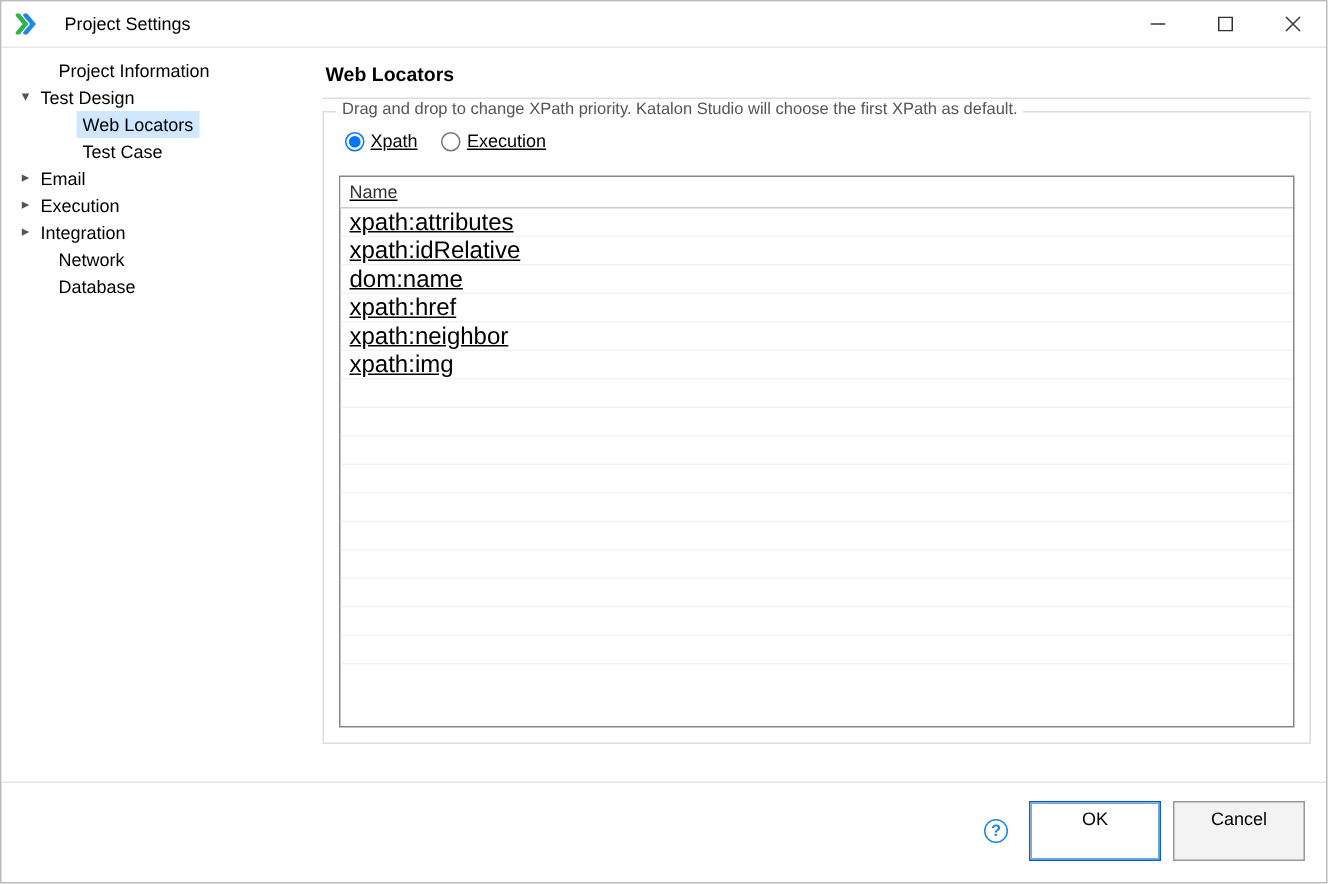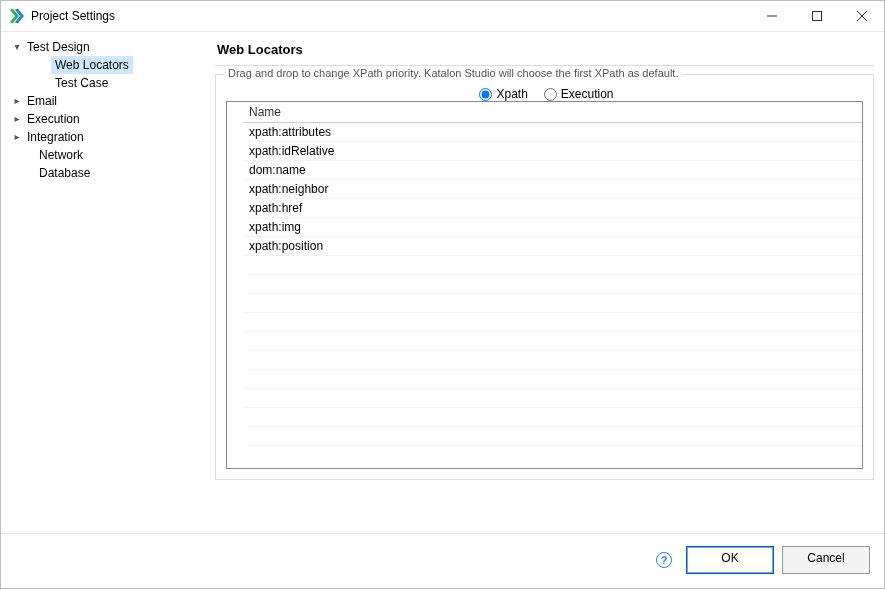--- a/index.html
+++ b/index.html
@@ -23,21 +23,21 @@
     align-items: center;
     padding: 0 0 0 8px;
     background: #fff;
     flex: 0 0 auto;
   }
   .titlebar .logo {
     width: 16px; height: 16px;
     display: flex; align-items: center; justify-content: center;
   }
   .titlebar .title {
-    margin-left: 6px;
+    margin-left: 18px;
     font-size: 12px;
   }
   .titlebar .spacer { flex: 1; }
   .winbtn {
     width: 45px;
     height: 30px;
     display: flex;
     align-items: center;
     justify-content: center;
     color: #333;
@@ -95,69 +95,68 @@
   .hr {
     border: none;
     border-top: 1px solid #ddd;
     margin: 0 0 8px 0;
   }
   .group {
     border: 1px solid #ddd;
     position: relative;
     padding: 12px 10px 10px 10px;
     flex: 0 0 auto;
+    text-decoration: underline;
   }
   .group-legend {
     position: absolute;
     top: -8px;
     left: 8px;
     background: #fff;
     padding: 0 4px;
     font-size: 11px;
     color: #555;
   }
   .radios {
     display: flex;
     gap: 16px;
-    margin-bottom: 0;
+    margin-bottom: 16px;
     margin-left: 4px;
-    justify-content: center;
   }
   .radio {
     display: flex;
     align-items: center;
     gap: 4px;
     font-size: 12px;
   }
   .radio input { margin: 0; }
   .table-wrap {
     border: 1px solid #888;
     height: 368px;
     background: #fff;
     display: flex;
     flex-direction: column;
-    padding-left: 16px;
   }
   .table-header {
     border-bottom: 1px solid #ccc;
     padding: 3px 6px;
     font-size: 12px;
     color: #333;
     background: #fff;
   }
   .table-body {
     flex: 1;
     overflow: hidden;
   }
   .table-row {
     padding: 1px 6px;
     height: 19px;
     line-height: 17px;
     border-bottom: 1px solid #f3f3f3;
-    font-size: 12px;
+    font-size: 16px;
   }
   
   .footer {
     flex: 0 0 auto;
     display: flex;
     justify-content: flex-end;
     align-items: center;
     gap: 8px;
     padding: 12px 14px 14px 0;
     border-top: 1px solid #e5e5e5;
@@ -170,21 +169,21 @@
     color: #1e88e5;
     display: flex;
     align-items: center;
     justify-content: center;
     font-size: 11px;
     font-weight: bold;
     margin-right: 6px;
   }
   .btn {
     min-width: 88px;
-    height: 28px;
+    height: 40px;
     border: 1px solid #999;
     background: #f3f3f3;
     font-size: 12px;
     line-height: 22px;
     text-align: center;
   }
   .btn.primary {
     border: 1px solid #0a60c2;
     box-shadow: inset 0 0 0 1px #6fa8ef;
     background: #fff;
@@ -217,20 +216,24 @@
       <line x1="0" y1="0" x2="10" y2="10" stroke="#333" stroke-width="1"></line>
       <line x1="10" y1="0" x2="0" y2="10" stroke="#333" stroke-width="1"></line>
     </svg>
   </div>
 </div>
 
 <div class="body">
 
   <div class="sidebar">
     <div class="tree" id="tree">
+        <div class="tree-row indent-1">
+          <span class="caret" style="visibility: hidden;"></span>
+          <span class="lbl">Project Information</span>
+        </div>
         <div class="tree-row indent-0">
           <span class="caret">▾</span>
           <span class="lbl">Test Design</span>
         </div>
         <div class="tree-row indent-2 selected">
           <span class="caret" style="visibility: hidden;"></span>
           <span class="lbl">Web Locators</span>
         </div>
         <div class="tree-row indent-2">
           <span class="caret" style="visibility: hidden;"></span>
@@ -275,24 +278,23 @@
           <span>Execution</span>
         </label>
       </div>
 
       <div class="table-wrap">
         <div class="table-header">Name</div>
         <div class="table-body" id="table-body">
             <div class="table-row">xpath:attributes</div>
             <div class="table-row">xpath:idRelative</div>
             <div class="table-row">dom:name</div>
+            <div class="table-row">xpath:href</div>
             <div class="table-row">xpath:neighbor</div>
-            <div class="table-row">xpath:href</div>
             <div class="table-row">xpath:img</div>
-            <div class="table-row">xpath:position</div>
             <div class="table-row"></div>
             <div class="table-row"></div>
             <div class="table-row"></div>
             <div class="table-row"></div>
             <div class="table-row"></div>
             <div class="table-row"></div>
             <div class="table-row"></div>
             <div class="table-row"></div>
             <div class="table-row"></div>
             <div class="table-row"></div>

